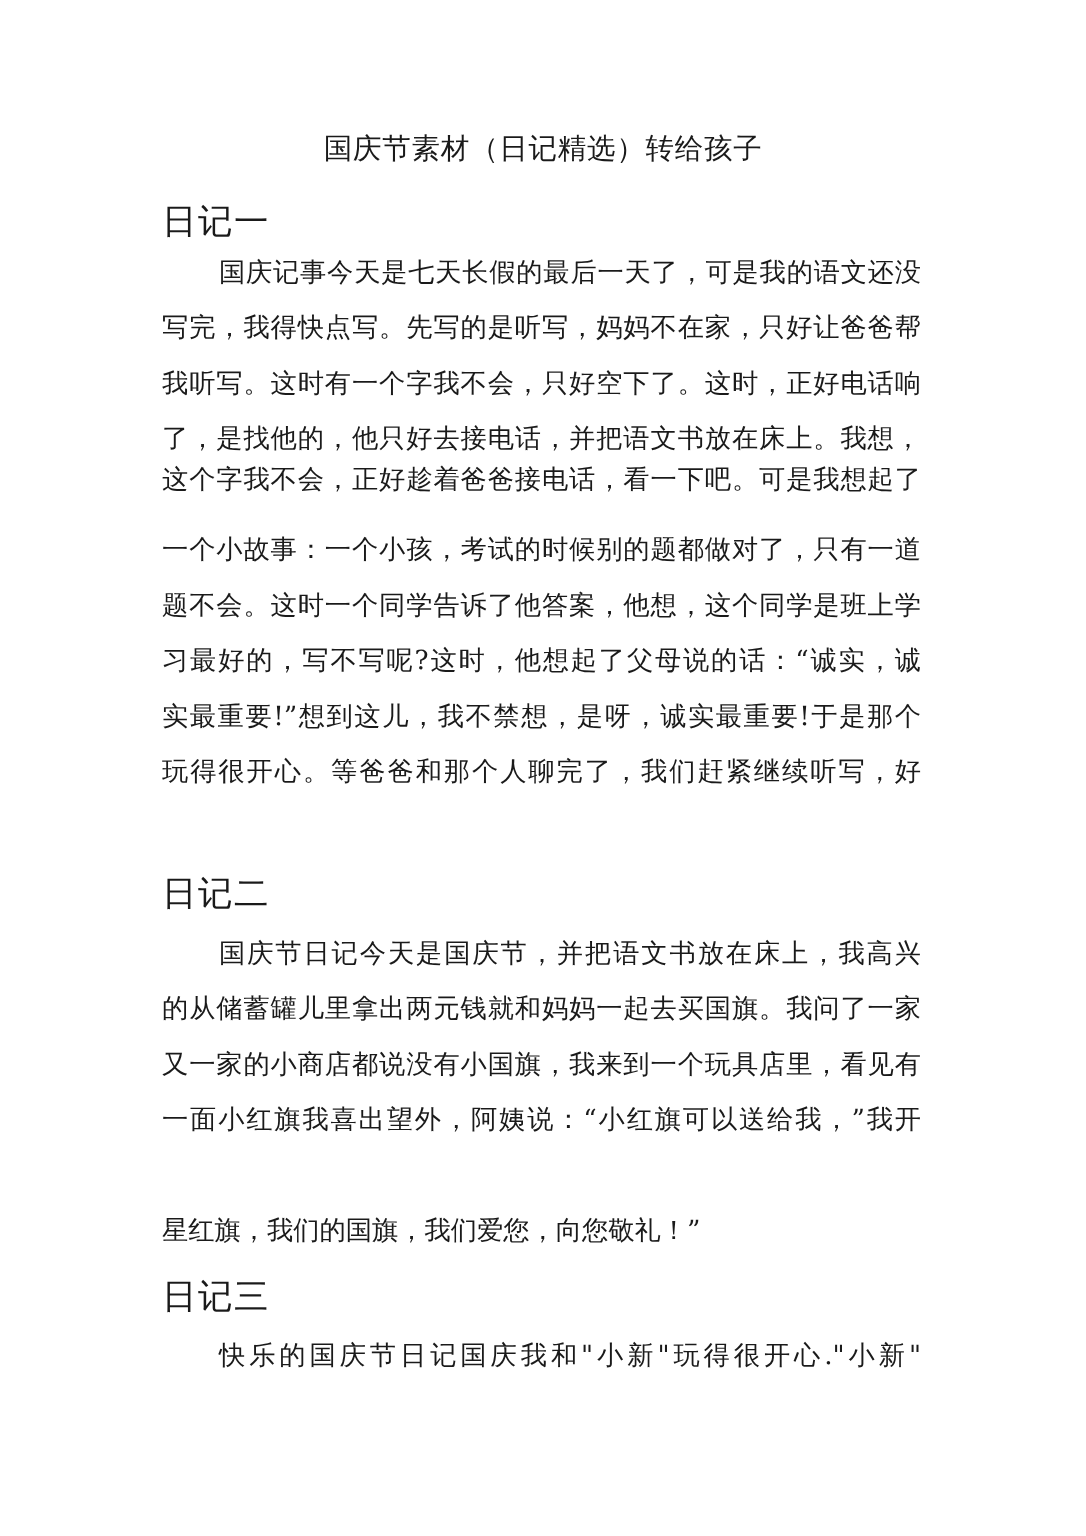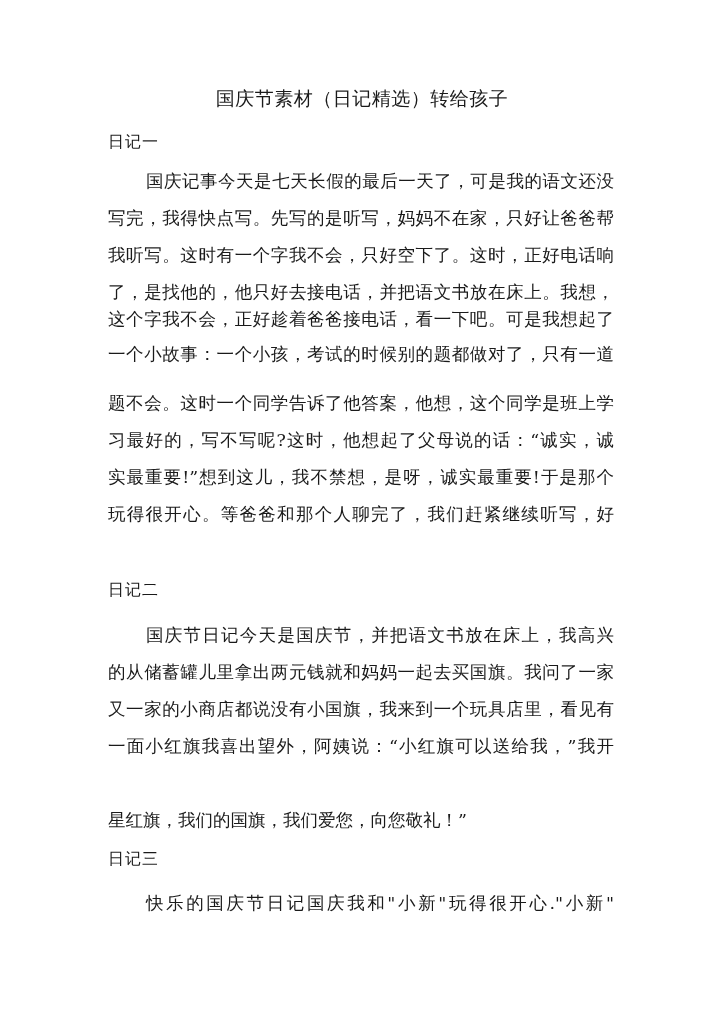--- a/index.html
+++ b/index.html
@@ -1,39 +1,39 @@
 <!DOCTYPE html>
 <html><head>
 <meta charset="utf-8">
 <style>
   html, body { margin: 0; padding: 0; background: #ffffff; }
   body { width: 724px; height: 1024px; position: relative; overflow: hidden;
          font-family: "DejaVu Serif", "Liberation Serif", serif; color: #1a1a1a; }
   .page { position: absolute; left: 0; top: 0; width: 724px; height: 756px; background: #fff; }
   .title { position: absolute; top: 86px; left: 0; width: 724px; text-align: center;
            font-size: 19px; letter-spacing: 0.5px; }
-  .heading { position: absolute; left: 108px; font-size: 16px; letter-spacing: 1px; }
+  .heading { position: absolute; left: 108px; font-size: 23px; letter-spacing: 1px; }
   .line { position: absolute; left: 108px; width: 506px; font-size: 17.5px;
           white-space: nowrap; text-align: justify; text-align-last: justify; }
   .line.indent { left: 146px; width: 468px; }
   .line.last { text-align-last: left; }
 </style>
 </head>
 <body>
 
 <div class="page">
   <div class="title">国庆节素材（日记精选）转给孩子</div>
 
   <div class="heading" style="top:132px">日记一</div>
   <div class="line indent" style="top:169px">国庆记事今天是七天长假的最后一天了，可是我的语文还没</div>
   <div class="line" style="top:206px">写完，我得快点写。先写的是听写，妈妈不在家，只好让爸爸帮</div>
   <div class="line" style="top:243px">我听写。这时有一个字我不会，只好空下了。这时，正好电话响</div>
   <div class="line" style="top:280px">了，是找他的，他只好去接电话，并把语文书放在床上。我想，</div>
   <div class="line" style="top:307px">这个字我不会，正好趁着爸爸接电话，看一下吧。可是我想起了</div>
-  <div class="line" style="top:342px">一个小故事：一个小孩，考试的时候别的题都做对了，只有一道</div>
+  <div class="line" style="top:354px">一个小故事：一个小孩，考试的时候别的题都做对了，只有一道</div>
   <div class="line" style="top:428px">习最好的，写不写呢?这时，他想起了父母说的话：“诚实，诚</div>
   <div class="line" style="top:391px">题不会。这时一个同学告诉了他答案，他想，这个同学是班上学</div>
   <div class="line" style="top:465px">实最重要!”想到这儿，我不禁想，是呀，诚实最重要!于是那个</div>
   <div class="line" style="top:502px">玩得很开心。等爸爸和那个人聊完了，我们赶紧继续听写，好</div>
 
   <div class="heading" style="top:580px">日记二</div>
   <div class="line indent" style="top:623px">国庆节日记今天是国庆节，并把语文书放在床上，我高兴</div>
   <div class="line" style="top:660px">的从储蓄罐儿里拿出两元钱就和妈妈一起去买国旗。我问了一家</div>
   <div class="line" style="top:697px">又一家的小商店都说没有小国旗，我来到一个玩具店里，看见有</div>
   <div class="line" style="top:734px">一面小红旗我喜出望外，阿姨说：“小红旗可以送给我，”我开</div>

